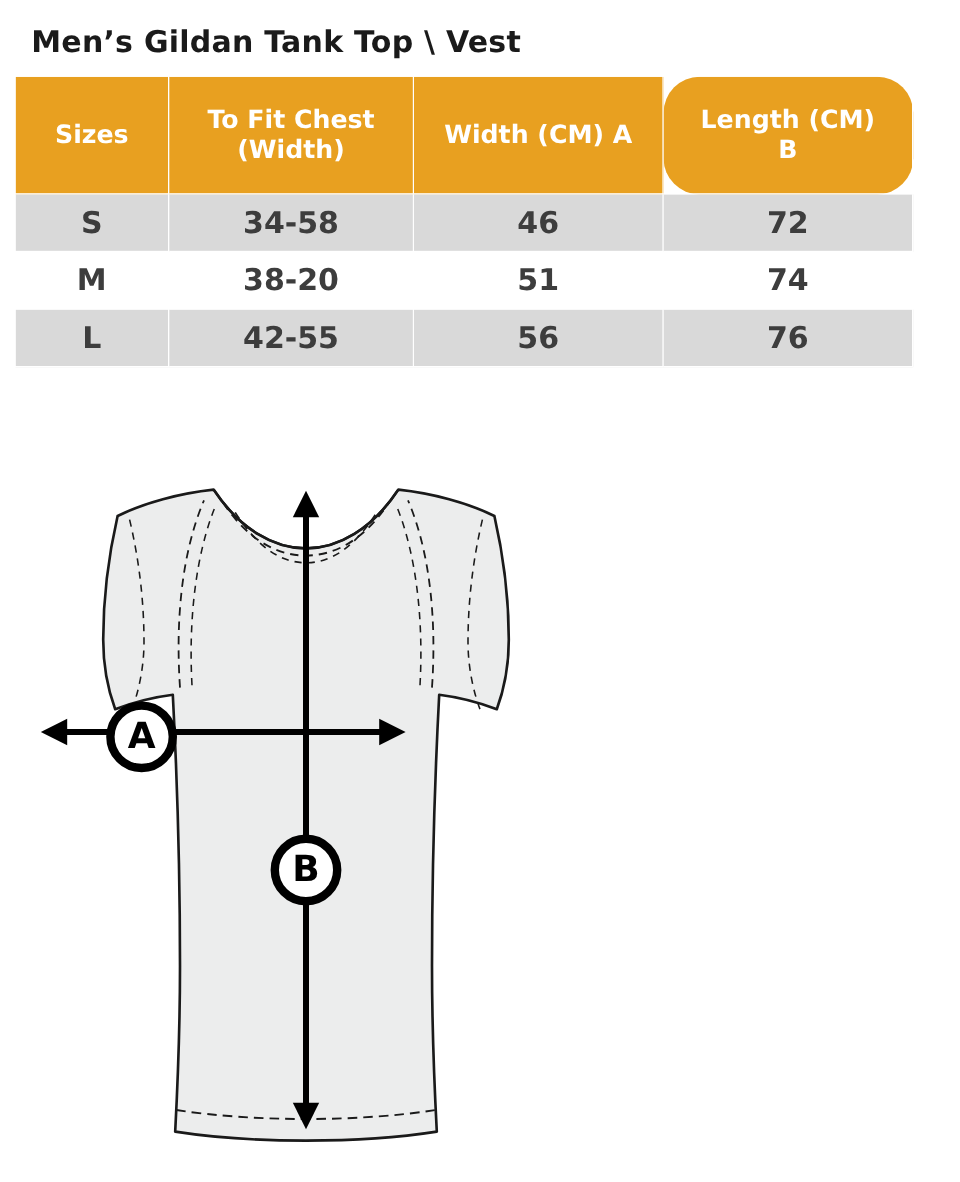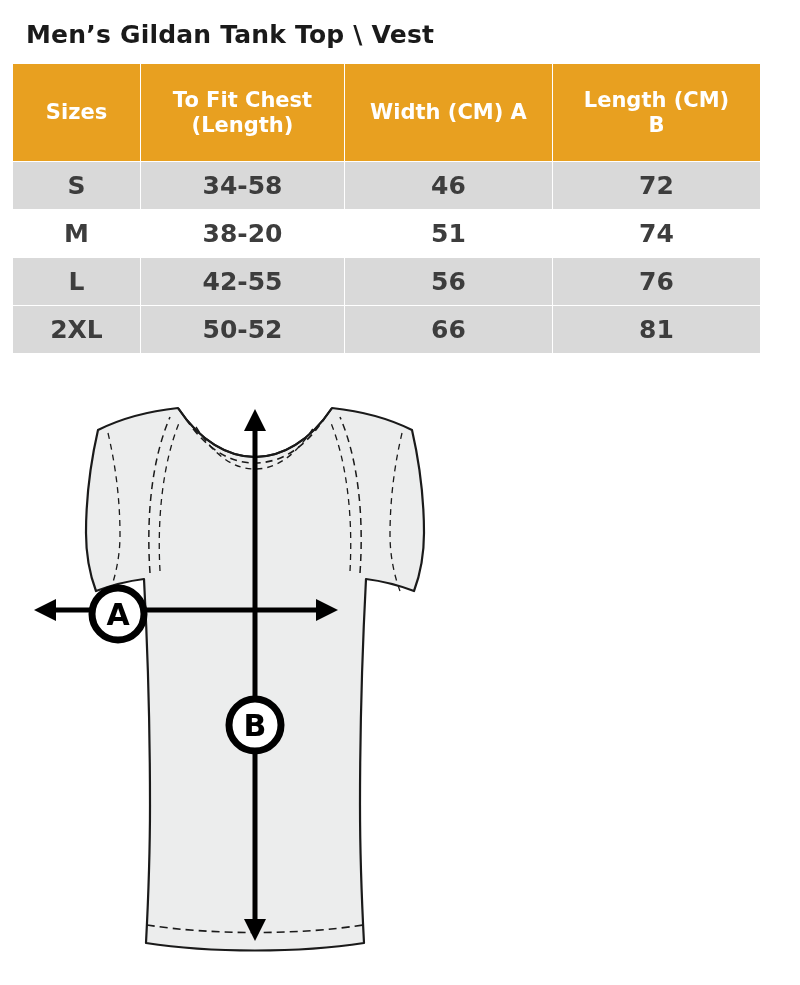--- a/index.html
+++ b/index.html
@@ -61,21 +61,21 @@
     color: #3d3d3d;
     height: 48px;
     padding: 0;
   }
   .size-table tbody tr.odd td { background: #d9d9d9; }
   .size-table tbody tr.even td { background: #ffffff; }
 
   .col-size   { width: 128px; }
   .col-chest  { width: 204px; }
   .col-width  { width: 208px; }
-  .col-length { width: 208px; }
+  .col-length { width: 208px; border-radius: 30px; }
 
   
   .diagram {
     position: absolute;
     left: 0;
     top: 405px;
     width: 800px;
     height: 580px;
   }
   .diagram svg { display: block; }
@@ -88,21 +88,21 @@
   <div class="title">Men’s Gildan Tank Top \ Vest</div>
 
   <table class="size-table">
     <thead>
       <tr>
         <th class="col-size">
           <span>Sizes</span>
         </th>
         <th class="col-chest">
           <span>To Fit Chest</span><br>
-          <span>(Length)</span>
+          <span>(Width)</span>
         </th>
         <th class="col-width">
           <span>Width (CM) A</span>
         </th>
         <th class="col-length">
           <span>Length  (CM)</span><br>
           <span>B</span>
         </th>
       </tr>
     </thead>
@@ -117,26 +117,20 @@
         <td>M</td>
         <td>38-20</td>
         <td>51</td>
         <td>74</td>
       </tr>
       <tr class="odd">
         <td>L</td>
         <td>42-55</td>
         <td>56</td>
         <td>76</td>
-      </tr>
-      <tr class="odd">
-        <td>2XL</td>
-        <td>50-52</td>
-        <td>66</td>
-        <td>81</td>
       </tr>
     </tbody>
   </table>
 
   <div class="diagram">
     <svg width="800" height="580" viewBox="0 0 800 580" xmlns="http://www.w3.org/2000/svg">
 
       <g>
         <path d="M98,25
                  C 120,14 150,6 178,3

